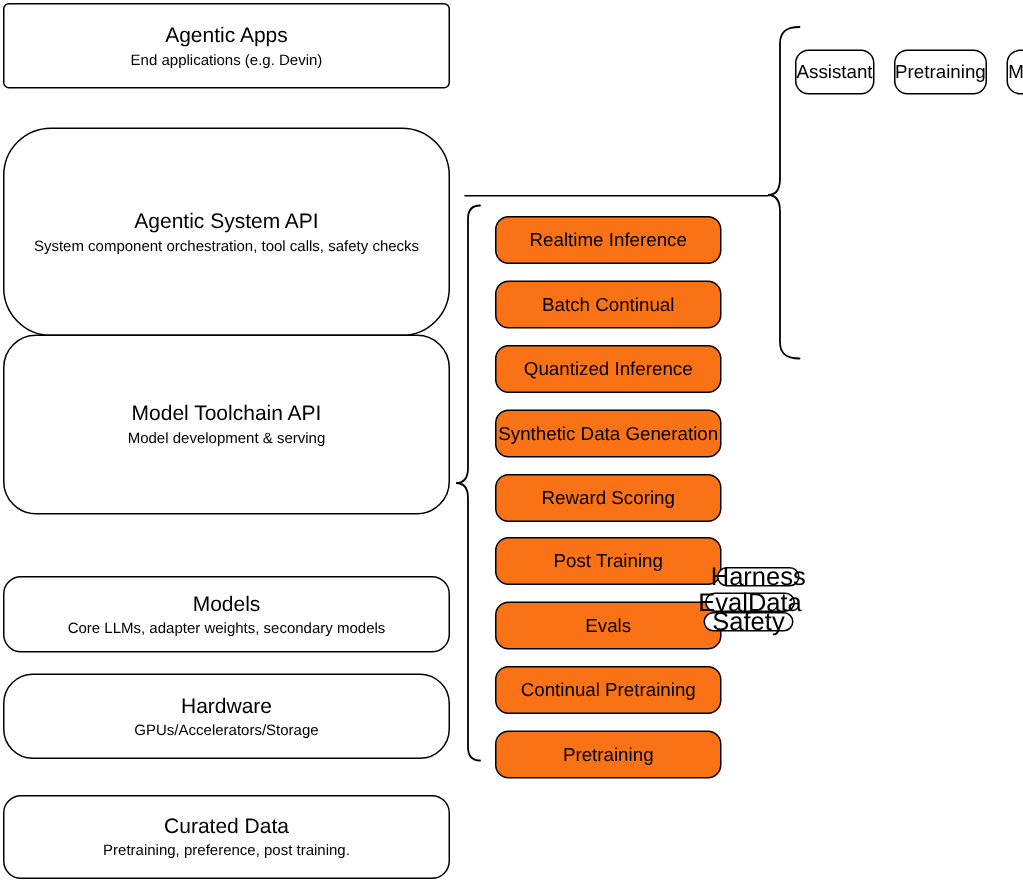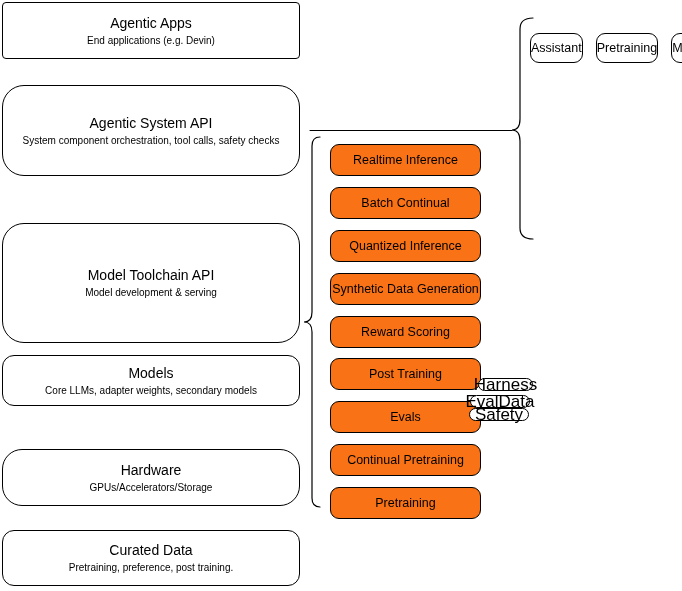--- a/index.html
+++ b/index.html
@@ -19,23 +19,23 @@
     position: absolute; left: 2px; width: 298px;
     border: 1px solid #000; background: #fff;
     box-sizing: border-box;
     display: flex; flex-direction: column;
     align-items: center; justify-content: center;
     gap: 3px; text-align: center;
   }
   .lbox .t { font-size: 14px; line-height: 17px; white-space: nowrap; }
   .lbox .s { font-size: 10px; line-height: 12px; white-space: nowrap; }
   #left-stack .lbox:nth-of-type(1) { top: 2px;   height: 57px;  border-radius: 4px; }
-  #left-stack .lbox:nth-of-type(2) { top: 85px;  height: 91px; border-radius: 22px; }
+  #left-stack .lbox:nth-of-type(2) { top: 85px;  height: 139px; border-radius: 32px; }
   #left-stack .lbox:nth-of-type(3) { top: 223px; height: 120px; border-radius: 22px; }
-  #left-stack .lbox:nth-of-type(4) { top: 355px; height: 51px;  border-radius: 12px; }
+  #left-stack .lbox:nth-of-type(4) { top: 384px; height: 51px;  border-radius: 12px; }
   #left-stack .lbox:nth-of-type(5) { top: 449px; height: 57px;  border-radius: 20px; }
   #left-stack .lbox:nth-of-type(6) { top: 530px; height: 56px;  border-radius: 12px; }
 
   
   #services {
     position: absolute; left: 330px; top: 144px; width: 151px;
     display: flex; flex-direction: column; gap: 10.9px;
   }
   .svc {
     height: 32px; box-sizing: border-box;

